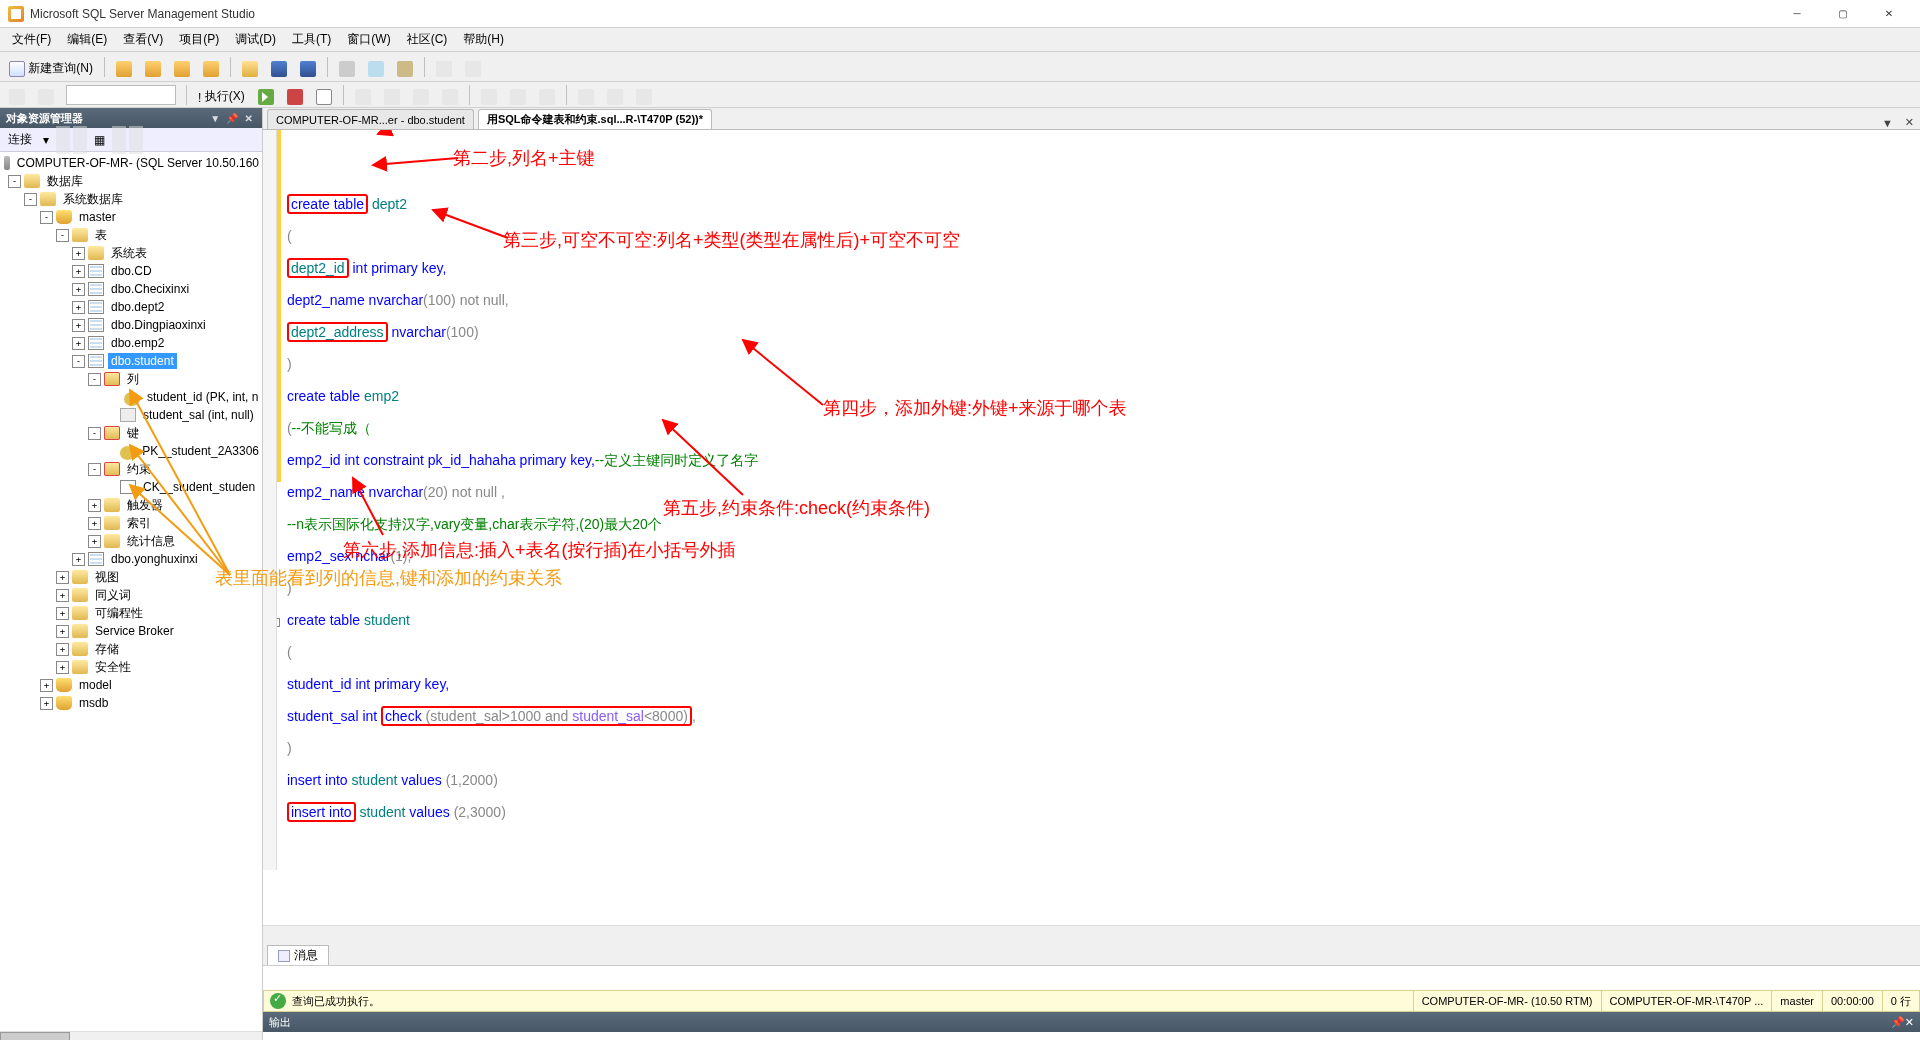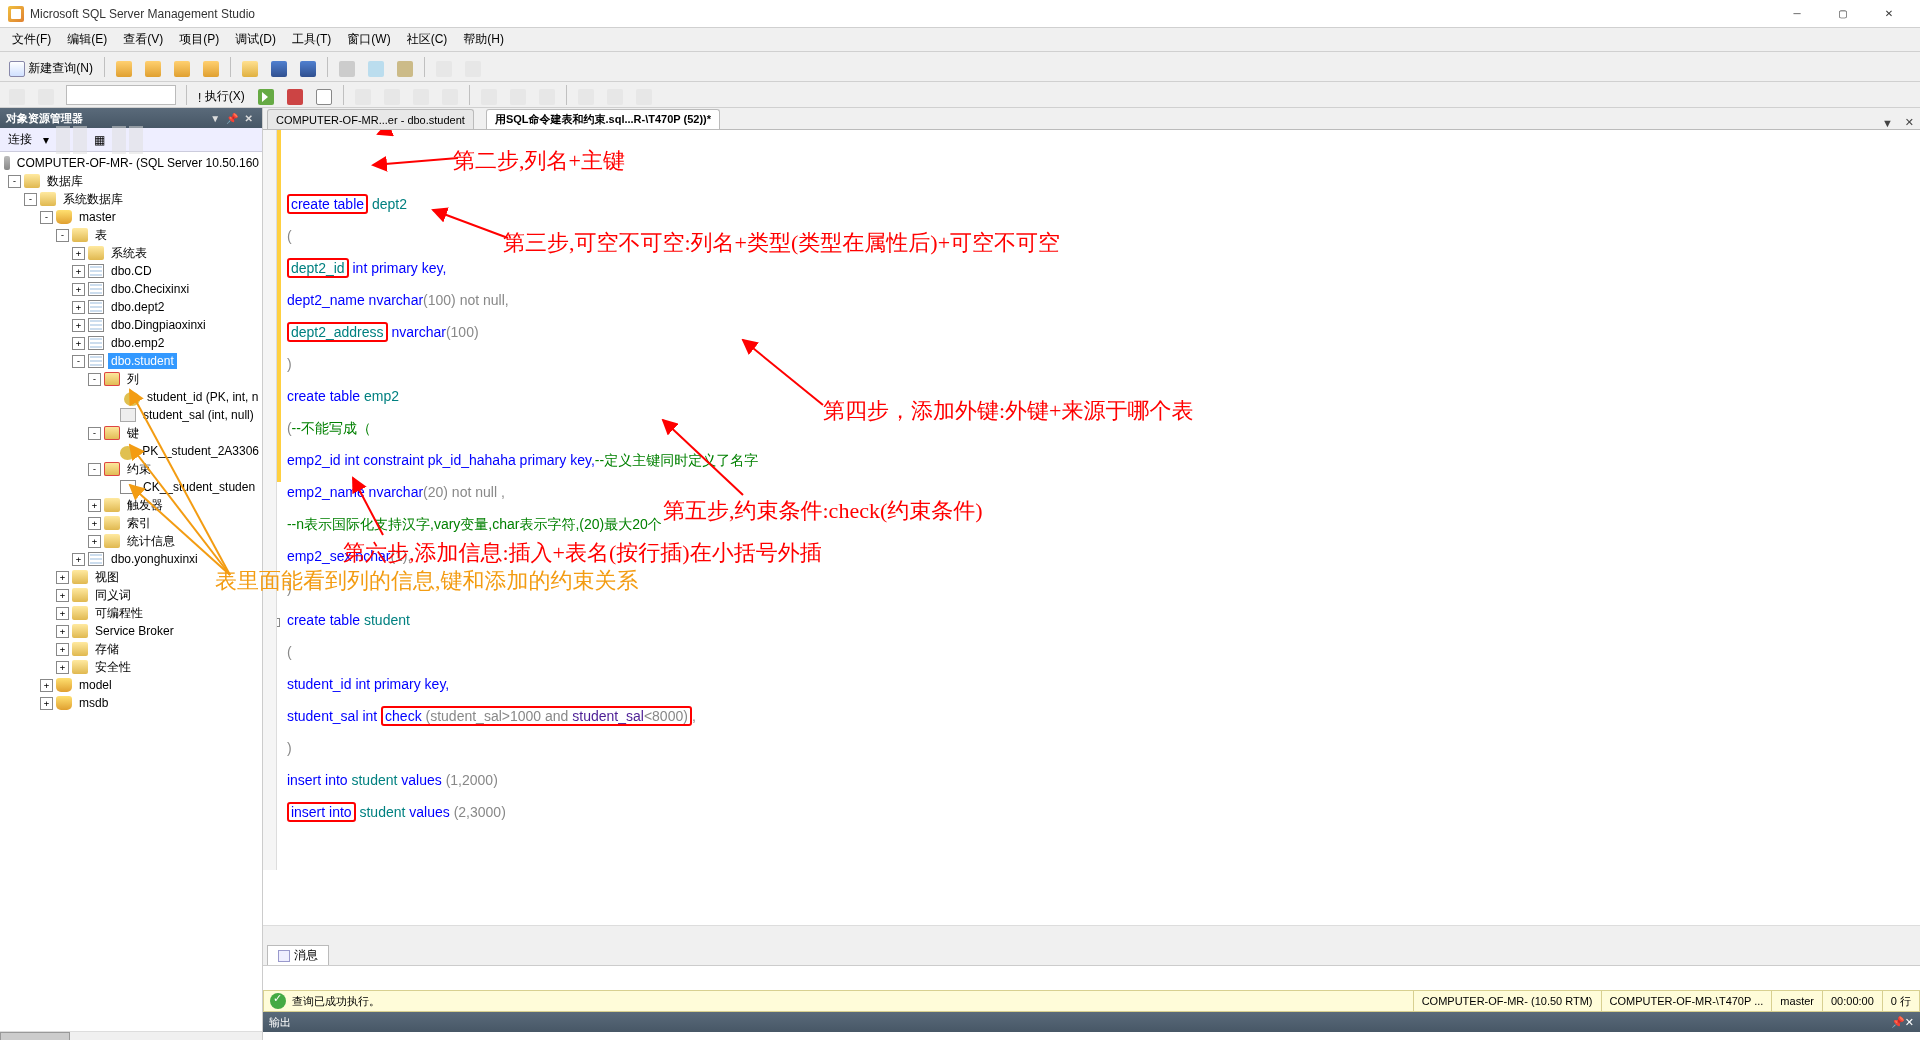--- a/index.html
+++ b/index.html
@@ -57,42 +57,42 @@
 .ic-check { background: #fff; border: 1px solid #888; position: relative; }
 .tree-row .lbl { padding: 1px 3px; }
 .tree-row .lbl.sel { background: #3399ff; color: #fff; }
 .ind { display: inline-block; }
 
 .sb-hscroll { height: 17px; background: #f0f0f0; border-top: 1px solid #ddd; display: flex; }
 .sb-hscroll .thumb { width: 70px; height: 100%; background: #ccc; border: 1px solid #999; }
 
 .editor-area { flex: 1; display: flex; flex-direction: column; background: #fff; position: relative; }
 .tabbar { height: 22px; background: #f0f0f0; display: flex; align-items: flex-end; padding-left: 4px; border-bottom: 1px solid #bbb; }
-.tab { height: 20px; padding: 2px 8px; background: #e8e8e8; border: 1px solid #bbb; border-bottom: none; margin-right: 12px; font-size: 11px; display: flex; align-items: center; border-radius: 3px 3px 0 0; }
+.tab { height: 20px; padding: 2px 8px; background: #e8e8e8; border: 1px solid #bbb; border-bottom: none; margin-right: 4px; font-size: 11px; display: flex; align-items: center; border-radius: 3px 3px 0 0; }
 .tab.active { background: #fff; font-weight: bold; }
 .tabbar .sp { flex: 1; }
 .tabbar .xbtn { padding: 0 6px; color: #444; font-size: 11px; }
 
 .code-wrap { flex: 1; position: relative; overflow: auto; background: #fff; }
 .code { font-family: Consolas, monospace; font-size: 14px; line-height: 16px; padding: 2px 4px; white-space: pre; position: relative; }
 .code .ln { display: flex; }
 .code .gut { width: 16px; text-align: center; color: #888; user-select: none; flex-shrink: 0; }
 .code .gut .sq { display:inline-block; width:9px; height:9px; border:1px solid #888; font-size:8px; line-height:8px; text-align:center; }
 .code .txt { flex: 1; }
 .code .left-bar { position: absolute; left: 0; top: 0; width: 14px; height: 100%; background: #f5f5f5; border-right: 1px solid #ddd; }
 .code .yellow { position: absolute; left: 14px; width: 4px; background: #ffd040; }
 
 .kw { color: #0000ff; }
 .fn { color: #008080; }
-.nm { color: #4c1d95; }
+.nm { color: #8b5cf6; }
 .cm { color: #008000; }
 .op { color: #888; }
 
 .redbox { border: 2px solid #f00; border-radius: 3px; padding: 0 2px; }
-.anno { position: absolute; color: #f00; font-family: Liberation Serif, serif; font-size: 22px; font-weight: 500; pointer-events: none; z-index: 50; }
+.anno { position: absolute; color: #f00; font-family: Liberation Sans, sans-serif; font-size: 18px; font-weight: 500; pointer-events: none; z-index: 50; }
 .anno.orange { color: #f39c12; }
 .arrow-svg { position: absolute; pointer-events: none; z-index: 45; }
 .msg-tab { height: 24px; background: #f0f0f0; border-bottom: 1px solid #ccc; display: flex; align-items: flex-end; padding-left: 4px; }
 .msg-tab .t { height: 20px; padding: 2px 10px; background: #fff; border: 1px solid #bbb; border-bottom: none; font-size: 12px; display: flex; align-items: center; gap: 4px; }
 .msg-body { height: 24px; background: #fff; }
 .status-row { height: 22px; background: #fffcd9; border: 1px solid #d8d090; display: flex; align-items: center; font-size: 11px; }
 .status-row .ok { width: 16px; height: 16px; background: #4a4; border-radius: 50%; margin: 0 6px; position: relative; }
 .status-row .ok::after { content: '✓'; color: #fff; position: absolute; left: 3px; top: -1px; font-size: 11px; }
 .status-row .sp { flex: 1; }
 .status-row .cell { padding: 0 8px; border-left: 1px solid #d8d090; height: 100%; display: flex; align-items: center; }

